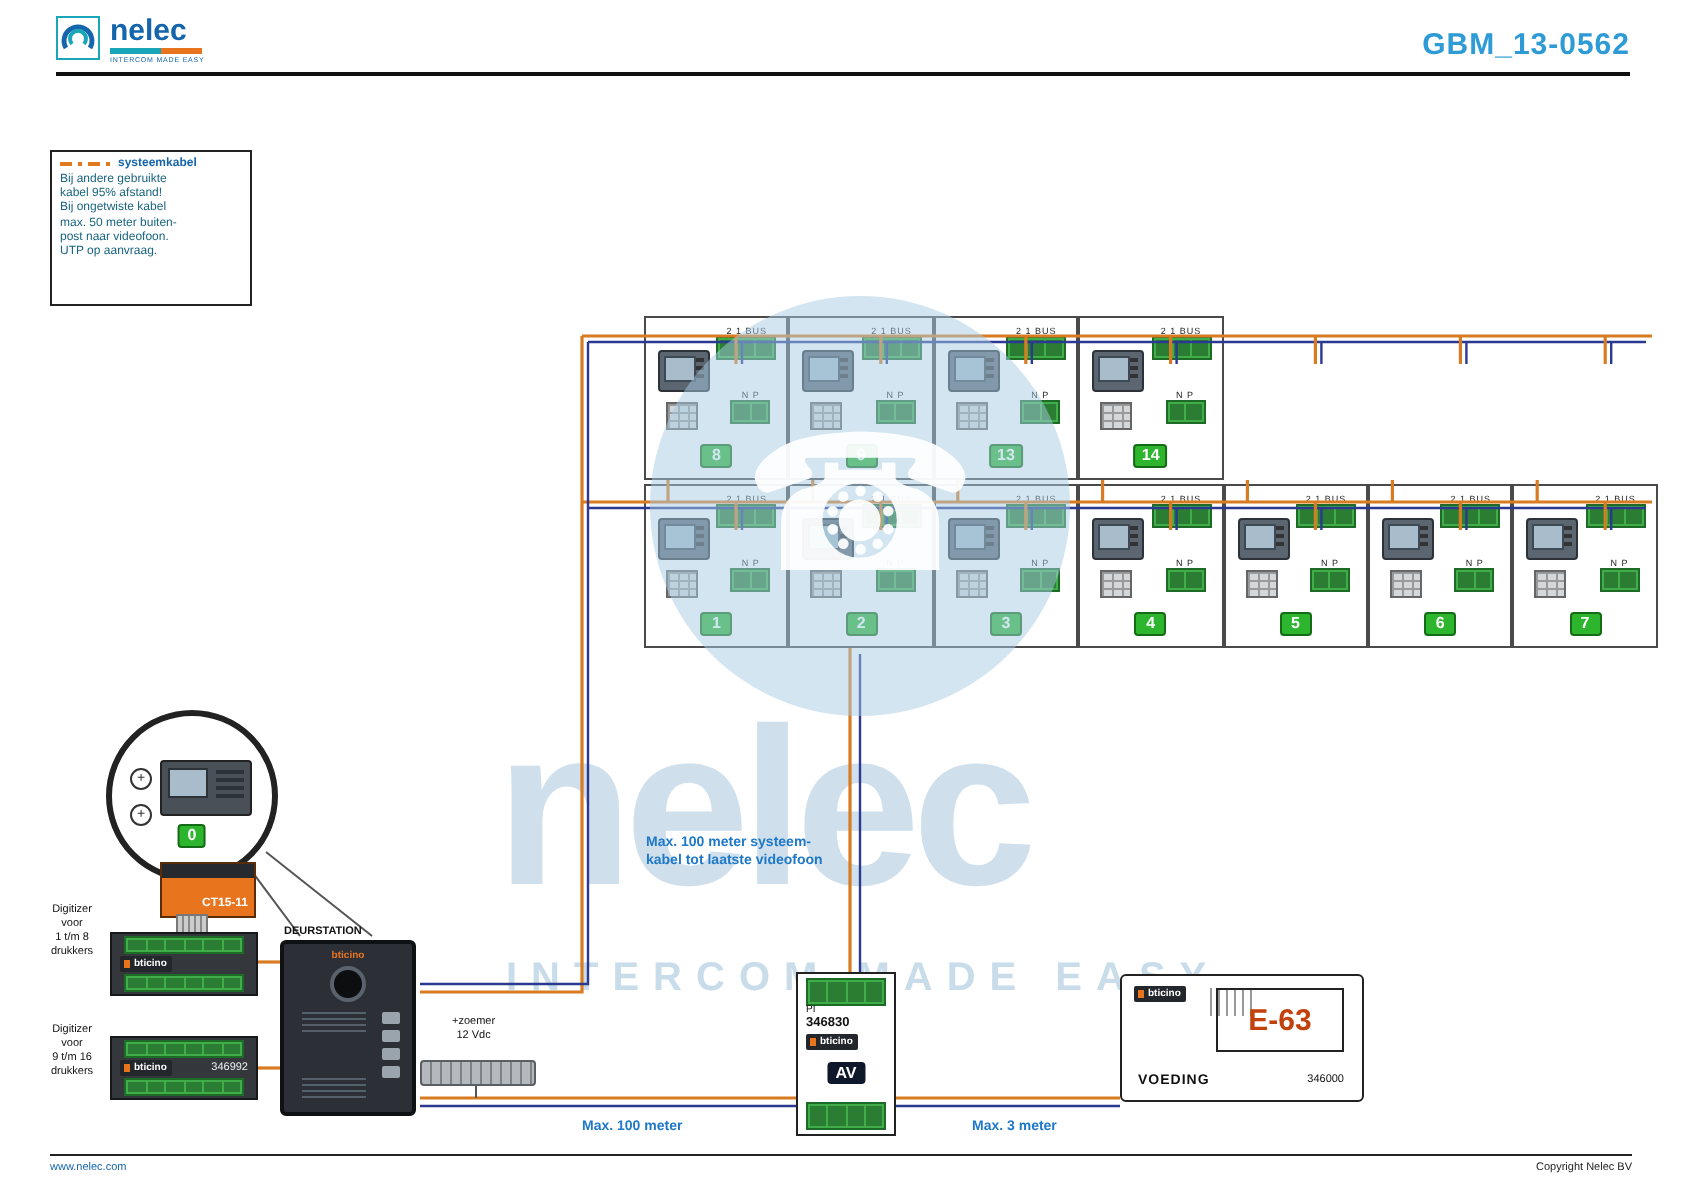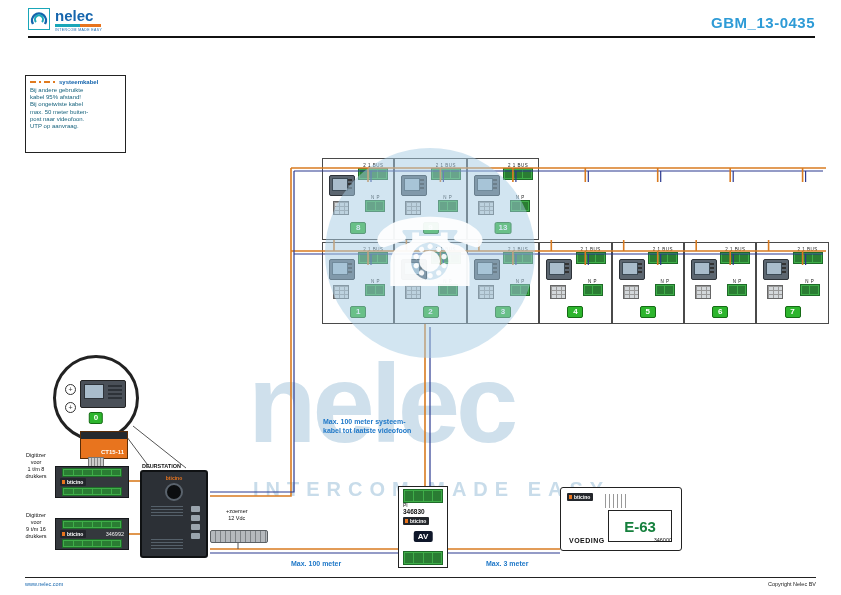--- a/index.html
+++ b/index.html
@@ -131,22 +131,22 @@
   .psu-part{position:absolute;top:21px;left:4px;font-size:6.5px;font-weight:bold;color:#111;}
   .psu .bt-logo{position:absolute;top:30px;left:4px;}
   .av{position:absolute;top:44px;left:50%;transform:translateX(-50%);background:#0f172a;color:#fff;
     font-weight:bold;font-size:8px;padding:1px 4px;border-radius:2px;}
 
   .e63{position:absolute;left:560px;top:487px;width:122px;height:64px;background:#fff;
     border:1.5px solid #222;border-radius:3px;z-index:4;box-sizing:border-box;}
   .e63 .bt-logo{position:absolute;top:5px;left:6px;}
   .e63-vent{position:absolute;top:6px;left:44px;width:24px;height:14px;
     background:repeating-linear-gradient(90deg,#999 0 1px,transparent 1px 4px);}
-  .e63-model-box{position:absolute;top:22px;right:9px;width:62px;height:30px;border:1.5px solid #222;
-    display:flex;align-items:center;justify-content:center;font-size:15px;font-weight:bold;color:#15803d;}
+  .e63-model-box{position:absolute;top:6px;right:9px;width:62px;height:30px;border:1.5px solid #222;
+    display:flex;align-items:center;justify-content:center;font-size:15px;font-weight:bold;color:#c2410c;}
   .e63-voeding{position:absolute;bottom:6px;left:8px;font-size:7px;font-weight:bold;
     letter-spacing:0.5px;color:#111;}
   .e63-part{position:absolute;bottom:7px;right:9px;font-size:5.5px;color:#111;}
 
   
   .blue-lbl{position:absolute;color:#1f78c8;font-size:7px;font-weight:bold;z-index:5;line-height:1.3;}
   .lbl-sys{left:323px;top:417px;}
   .lbl-100{left:291px;top:559px;}
   .lbl-3{left:486px;top:559px;}
 
@@ -168,21 +168,21 @@
       <rect x="0.5" y="0.5" width="21" height="21" fill="#fff" stroke="#19a6b8"></rect>
       <path d="M5 16 A7 7 0 1 1 17 16" fill="none" stroke="#1565ad" stroke-width="2.4"></path>
       <path d="M8 14 A4 4 0 1 1 14 14" fill="none" stroke="#19a6b8" stroke-width="2"></path>
     </svg>
     <div class="logo-txt">
       <div class="logo-name">nelec</div>
       <div class="logo-bar"></div>
       <div class="logo-tag">INTERCOM MADE EASY</div>
     </div>
   </div>
-  <div class="doc-id">GBM_13-0435</div>
+  <div class="doc-id">GBM_13-0562</div>
   <div class="header-rule"></div>
 
   <div class="note">
     <div class="note-title-row">
       <span class="dash"></span>
       <span class="note-title">systeemkabel</span>
     </div>
     <div class="note-body">
         <div>Bij andere gebruikte</div>
         <div>kabel 95% afstand!</div>
@@ -255,20 +255,43 @@
         </div>
         <div class="speaker"></div>
         <div class="term term-np">
           <div class="term-label">N P</div>
           <div class="tstrip">
             <span class="pin"></span>
             <span class="pin"></span>
           </div>
         </div>
         <div class="badge">13</div>
+      </div>
+      <div class="unit">
+        <div class="term term-bus">
+          <div class="term-label">2 1 BUS</div>
+          <div class="tstrip">
+            <span class="pin"></span>
+            <span class="pin"></span>
+            <span class="pin"></span>
+          </div>
+        </div>
+        <div class="vphone">
+          <span class="screen"></span>
+          <span class="btns"></span>
+        </div>
+        <div class="speaker"></div>
+        <div class="term term-np">
+          <div class="term-label">N P</div>
+          <div class="tstrip">
+            <span class="pin"></span>
+            <span class="pin"></span>
+          </div>
+        </div>
+        <div class="badge">14</div>
       </div>
     </div>
   <div class="vrow" id="row-bottom">
       <div class="unit">
         <div class="term term-bus">
           <div class="term-label">2 1 BUS</div>
           <div class="tstrip">
             <span class="pin"></span>
             <span class="pin"></span>
             <span class="pin"></span>

